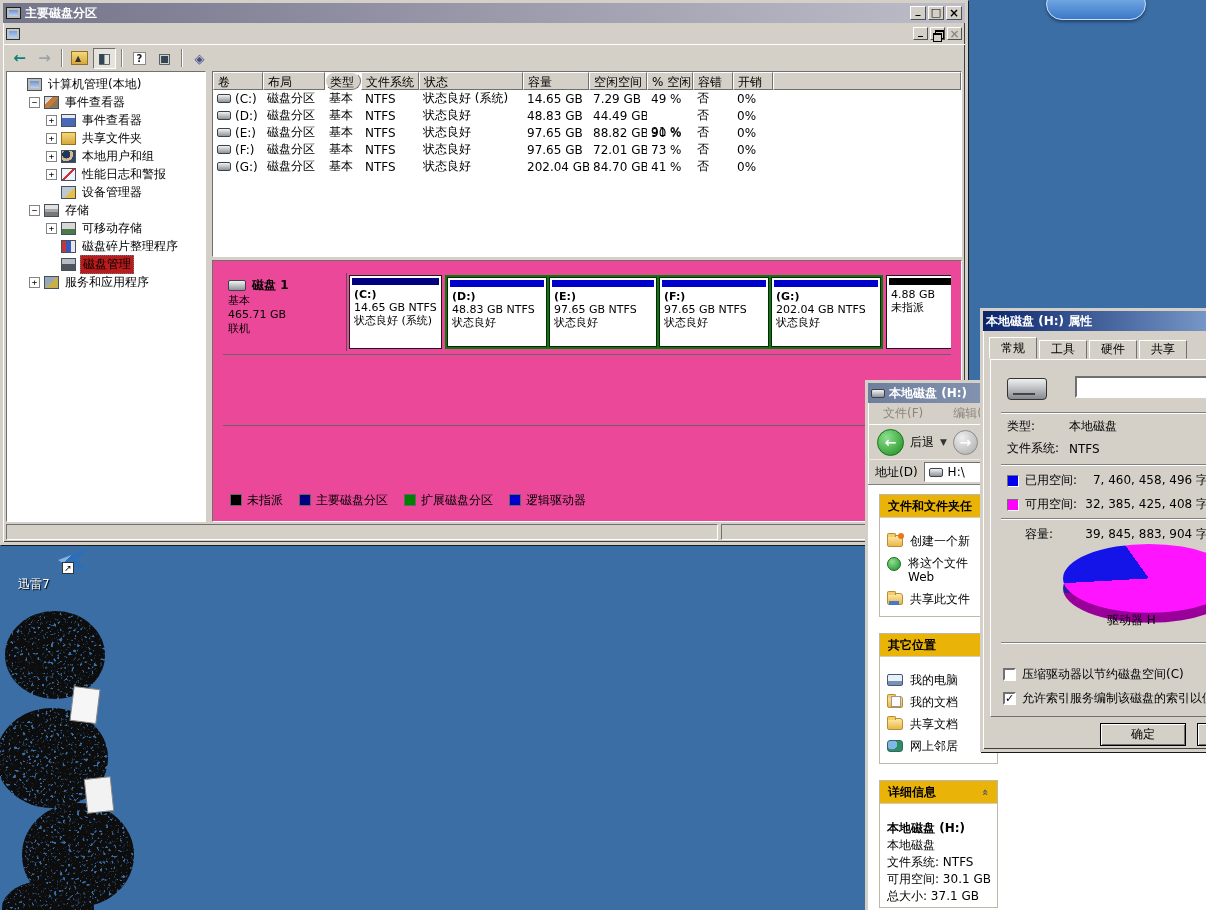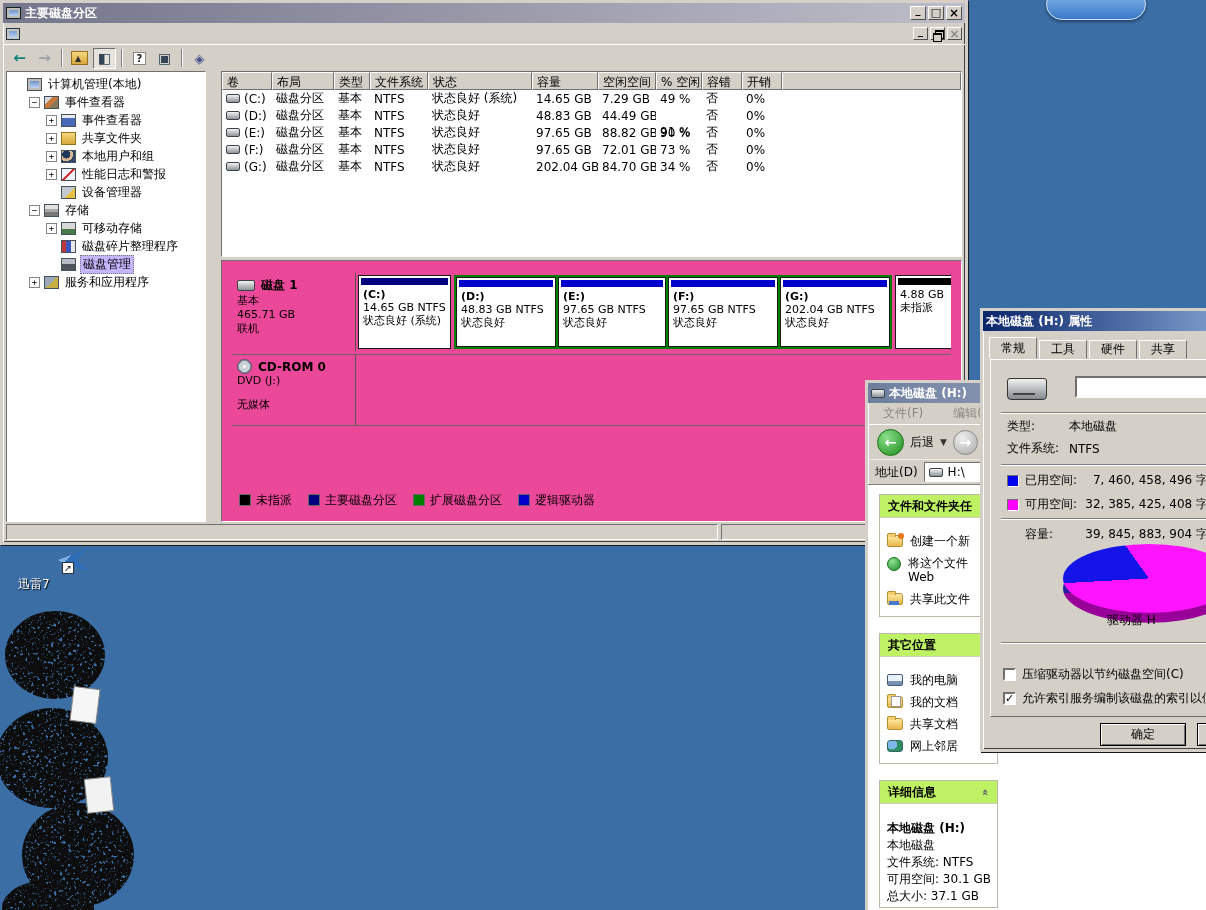--- a/index.html
+++ b/index.html
@@ -36,28 +36,28 @@
   .tsep{width:2px;height:18px;border-left:1px solid #808080;border-right:1px solid #FFF;margin:0 3px}
   .g-back::before{content:"←";color:#0E7E7E;font-weight:bold;font-size:15px}
   .g-fwd::before{content:"→";color:#9AA2AA;font-weight:bold;font-size:15px}
   .g-up{background:linear-gradient(#F4D87C,#D8A83C);width:17px;height:14px;border:1px solid #96701E;align-self:center}
   .g-up::before{content:"▲";font-size:8px;color:#333;position:relative;top:-3px;left:3px}
   .g-panes::before{content:"◧";font-size:14px;color:#345}
   .g-props::before{content:"?";font-weight:bold;background:#fff;border:1px solid #888;padding:0 3px;font-size:10px}
   .g-win::before{content:"▣";font-size:14px;color:#345}
   .g-action::before{content:"◈";font-size:13px;color:#464E86}
 
-  .mbody{flex:1;display:flex;gap:15px;padding:0 3px;overflow:hidden}
+  .mbody{flex:1;display:flex;gap:6px;padding:0 3px;overflow:hidden}
   .tree{width:200px;flex:none;background:#fff;padding-top:3px;overflow:hidden}
   .trow{display:flex;align-items:center;height:18px;white-space:nowrap}
   .expbox{width:11px;height:11px;flex:none;border:1px solid #848484;background:#fff;font:9px/9px "DejaVu Sans Mono",monospace;text-align:center;margin:0 4px 0 0;color:#000}
   .expspacer{width:15px;flex:none}
   .ti{width:15px;height:13px;flex:none;margin-right:4px;border:1px solid #44505c}
   .tlabel{padding:0 2px}
-  .tlabel.sel{background:#c4b5fd;border:1px dotted #777}
+  .tlabel.sel{background:#b91c1c;border:1px dotted #777}
   .ti-computer-management{background:linear-gradient(#6C92CC,#BCD2F0) content-box,#C0BCB4;padding:2px}
   .ti-system-tools{background:linear-gradient(135deg,#D8D8D8 30%,#C87838 30% 62%,#887858 62%)}
   .ti-event-viewer{background:linear-gradient(180deg,#E8E8F0 28%,#4868B8 28%)}
   .ti-shared-folders{background:linear-gradient(#F4D87C,#D8A83C);border-color:#96701E}
   .ti-local-users-groups{background:radial-gradient(circle at 32% 32%,#203858 34%,#D8B890 35% 58%,#304868 59%)}
   .ti-performance-logs{background:linear-gradient(135deg,transparent 44%,#D03030 44% 56%,transparent 56%),#EEF2FA}
   .ti-device-manager{background:linear-gradient(135deg,#C0C8D0 55%,#E8C040 55%)}
   .ti-storage{background:linear-gradient(#E2E2E2 0 34%,#A8A8A8 34% 67%,#787878 67%)}
   .ti-removable-storage{background:linear-gradient(#D8D8D8 58%,#4A7A4A 58%)}
   .ti-disk-defragmenter{background:linear-gradient(90deg,#C03838 33%,#3858C0 33% 66%,#E8E8E8 66%)}
@@ -100,21 +100,21 @@
   .fmenu{height:22px;display:flex;align-items:center;gap:30px;padding:0 15px;color:#8A867C;border-bottom:1px solid #FFF;flex:none}
   .ftool{height:34px;display:flex;align-items:center;gap:6px;padding:0 9px;flex:none}
   .navc{width:27px;height:27px;border-radius:50%;display:flex;align-items:center;justify-content:center;color:#fff;font-weight:bold;font-size:14px;flex:none}
   .nav-back{background:radial-gradient(circle at 35% 30%,#8CE08C,#1C8C1C);border:1px solid #147014}
   .nav-fwd{background:radial-gradient(circle at 35% 30%,#EFEFEF,#A9A9A9);border:1px solid #8C8C8C;width:25px;height:25px}
   .caret{font-size:9px;color:#333}
   .faddr{height:25px;display:flex;align-items:center;gap:6px;padding:0 7px;border-top:1px solid #EFEBE3;flex:none}
   .addrbox{flex:1;height:20px;background:#fff;border:1px solid;border-color:#707070 #FFF #FFF #707070;display:flex;align-items:center;gap:5px;padding:0 4px}
   .fcontent{flex:1;background:#fff;border-top:1px solid #808080;padding:9px 0 0 11px;overflow:hidden}
   .fpanel{width:119px;border:1px solid #BCB8AC;margin-bottom:16px;background:#fff}
-  .phead{height:23px;background:#bef264;border-bottom:1px solid #D2CDC0;display:flex;align-items:center;padding:0 8px;font-weight:bold}
+  .phead{height:23px;background:#eab308;border-bottom:1px solid #D2CDC0;display:flex;align-items:center;padding:0 8px;font-weight:bold}
   .chev{margin-left:auto;transform:rotate(90deg);font-weight:bold;color:#556;font-size:11px}
   .panbody{padding:16px 3px 2px 7px}
   .titem{display:flex;gap:7px;margin-bottom:8px;align-items:flex-start;white-space:nowrap}
   .tlines{line-height:14px}
   .fi{position:relative;width:16px;height:12px;flex:none;margin-top:1px;border-radius:1px 3px 2px 2px;background:linear-gradient(#FFE9A2,#E8B64C);border:1px solid #B98E2F}
   .fi::before{content:"";position:absolute;top:-3px;left:-1px;width:7px;height:3px;background:#F4CE6E;border:1px solid #B98E2F;border-bottom:none;border-radius:2px 2px 0 0}
   .fi-folder-new::after{content:"";position:absolute;right:-2px;top:-3px;width:6px;height:6px;border-radius:50%;background:#E87818}
   .fi-folder-share::after{content:"";position:absolute;left:1px;bottom:-1px;width:10px;height:4px;background:#4878C8}
   .fi-publish-web{border-radius:50%;background:radial-gradient(circle at 35% 30%,#90E090,#1E8E2E);border-color:#157015;height:14px;width:14px}
   .fi-publish-web::before{content:"";border:none;background:transparent}
@@ -285,21 +285,21 @@
             <span class="expbox">+</span>
             <span class="ti ti-services-applications"></span>
             <span class="tlabel">服务和应用程序</span>
           </div>
         </div>
       <div class="rpane">
         <div class="listpane sunken">
           <div class="lhead" id="lhead">
               <div class="hcell" style="width: 50px;">卷</div>
               <div class="hcell" style="width: 62px;">布局</div>
-              <div class="hcell" style="width: 36px;">类型</div>
+              <div class="hcell" style="width: 36px; border-radius: 9px;">类型</div>
               <div class="hcell" style="width: 58px;">文件系统</div>
               <div class="hcell" style="width: 104px;">状态</div>
               <div class="hcell" style="width: 66px;">容量</div>
               <div class="hcell" style="width: 58px;">空闲空间</div>
               <div class="hcell" style="width: 46px;">% 空闲</div>
               <div class="hcell" style="width: 40px;">容错</div>
               <div class="hcell" style="width: 40px;">开销</div>
               <div class="hcell fill"></div>
             </div>
           <div id="lrows">
@@ -367,21 +367,21 @@
                 <div class="lcell" style="width: 50px;">
                   <span class="drv"></span>
                   <span>(G:)</span>
                 </div>
                 <div class="lcell" style="width: 62px;">磁盘分区</div>
                 <div class="lcell" style="width: 36px;">基本</div>
                 <div class="lcell" style="width: 58px;">NTFS</div>
                 <div class="lcell" style="width: 104px;">状态良好</div>
                 <div class="lcell" style="width: 66px;">202.04 GB</div>
                 <div class="lcell" style="width: 58px;">84.70 GB</div>
-                <div class="lcell" style="width: 46px;">34 %</div>
+                <div class="lcell" style="width: 46px;">41 %</div>
                 <div class="lcell" style="width: 40px;">否</div>
                 <div class="lcell" style="width: 40px;">0%</div>
               </div>
             </div>
         </div>
         <div class="graphpane sunken">
           <div class="drow disk">
             <div class="dlabel">
               <div class="dname">
                 <span class="drv" style="width:18px;height:11px"></span>
@@ -437,29 +437,20 @@
                 <div class="part" style="width: 82px;">
                   <div class="strip" style="background: rgb(0, 0, 0);"></div>
                   <div class="partbody">
                     <div>4.88 GB</div>
                     <div>未指派</div>
                   </div>
                 </div>
               </div>
           </div>
           <div class="drow cd">
-            <div class="dlabel">
-              <div class="dname">
-                <span class="cdicon"></span>
-                <span>CD-ROM 0</span>
-              </div>
-              <div class="dl-line">DVD (J:)</div>
-              <div class="dl-gap"></div>
-              <div class="dl-line">无媒体</div>
-            </div>
             <div class="dcells"></div>
           </div>
           <div class="legend" id="legend">
               <span class="litem">
                 <span class="lsw" style="background: rgb(0, 0, 0);"></span>
                 <span>未指派</span>
               </span>
               <span class="litem">
                 <span class="lsw" style="background: rgb(0, 0, 128);"></span>
                 <span>主要磁盘分区</span>

